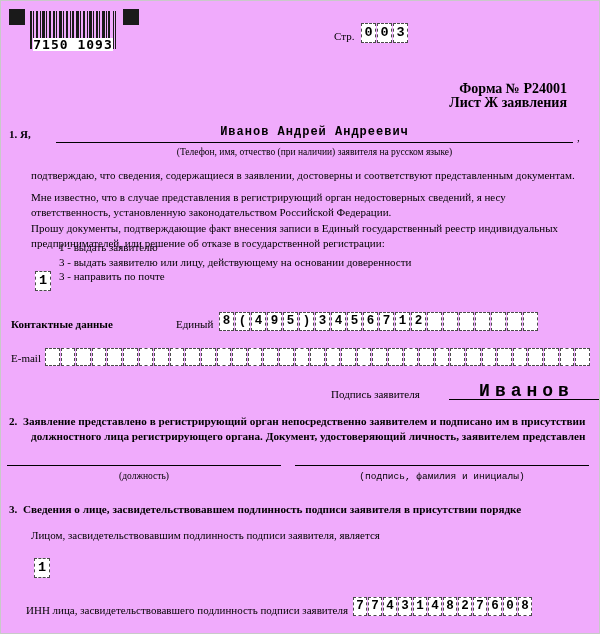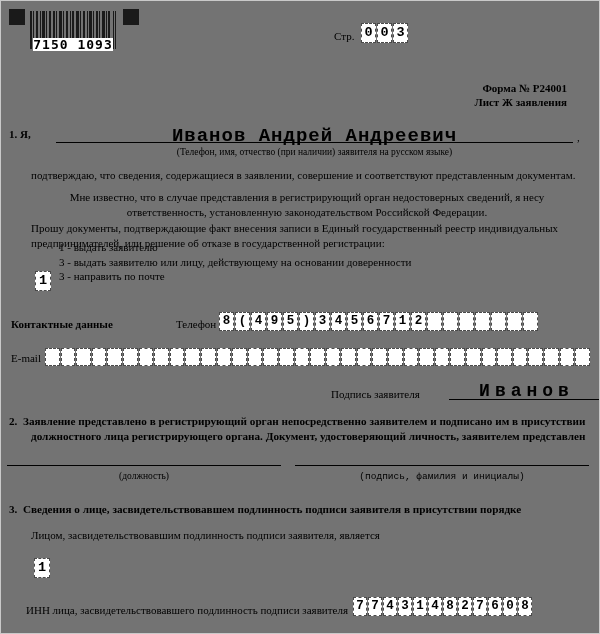--- a/index.html
+++ b/index.html
@@ -1,18 +1,18 @@
 <!DOCTYPE html>
 <html><head>
 <meta charset="utf-8">
 <style>
   html,body{margin:0;padding:0;background:#888;}
   .page{
     position:relative;width:600px;height:634px;margin:0 auto;
-    background:#737373;color:#000;overflow:hidden;
+    background:#f0abfc;color:#000;overflow:hidden;
     font-family:"Liberation Serif",serif;font-size:11px;
     border:1px solid #c9c9c9;box-sizing:border-box;
   }
   .abs{position:absolute;}
   .b{font-weight:bold;}
   .sq{width:16px;height:16px;background:#1a1a1a;}
   .barcode-digits{
     font-family:"DejaVu Sans Mono",monospace;font-weight:bold;font-size:13px;
     letter-spacing:1px;background:#fff;text-align:center;line-height:13px;
   }
@@ -30,21 +30,21 @@
   .checkbox .cell{width:14px;height:18px;line-height:18px;font-size:13.5px;}
   .fill-line{border-bottom:1.6px solid #000;text-align:center;}
   .mono-val{
     font-family:"Liberation Mono",monospace;font-weight:bold;color:#000;
   }
   .caption{font-size:9.5px;text-align:center;}
   .para{line-height:14.5px;}
   .hang{text-indent:-22px;padding-left:22px;line-height:14.5px;font-size:11.2px;}
   .opts{line-height:14.6px;}
   .sigline{border-bottom:1.5px solid #000;height:0;}
-  .right2{text-align:right;line-height:13.5px;font-size:11px;}
+  .right2{text-align:right;line-height:13.5px;font-size:14px;}
 </style>
 </head>
 <body>
 
 <div class="page">
 
   <div class="abs sq" style="left:8px;top:8px;"></div>
   <div class="abs sq" style="left:122px;top:8px;"></div>
   <div class="abs" style="left:29px;top:10px;width:86px;">
     <svg width="86" height="38" viewBox="0 0 86 38">
@@ -83,39 +83,39 @@
 
   <span class="abs" style="left:333px;top:29px;">Стр.</span>
   <div class="abs cells cells-page" style="left:360px;top:22px;"><span class="cell">0</span><span class="cell">0</span><span class="cell">3</span></div>
 
   <div class="abs right2 b" style="left:360px;top:81px;width:206px;">
     <div>Форма № Р24001</div>
     <div>Лист Ж заявления</div>
   </div>
 
   <span class="abs b" style="left:8px;top:127px;text-align:right;">1. Я,</span>
-  <div class="abs fill-line mono-val" style="left:55px;top:124px;width:517px;height:17px;font-size:19px;letter-spacing:1px;">
+  <div class="abs fill-line mono-val" style="left:55px;top:124px;width:517px;height:17px;font-size:12px;letter-spacing:1px;">
     <span>Иванов Андрей Андреевич</span>
   </div>
   <span class="abs" style="left:576px;top:130px;">,</span>
   <div class="abs caption" style="left:55px;top:146px;width:517px;">(Телефон, имя, отчество (при наличии) заявителя на русском языке)</div>
 
-  <div class="abs para" style="left:30px;top:167px;width:552px;">подтверждаю, что сведения, содержащиеся в заявлении, совершение и соответствуют представленным документам.</div>
-  <div class="abs para" style="left:30px;top:189px;width:552px;text-align:center;">Мне известно, что в случае представления в регистрирующий орган недостоверных сведений, я несу ответственность, установленную законодательством Российской Федерации.</div>
+  <div class="abs para" style="left:30px;top:167px;width:552px;">подтверждаю, что сведения, содержащиеся в заявлении, достоверны и соответствуют представленным документам.</div>
+  <div class="abs para" style="left:30px;top:189px;width:552px;">Мне известно, что в случае представления в регистрирующий орган недостоверных сведений, я несу ответственность, установленную законодательством Российской Федерации.</div>
   <div class="abs para" style="left:30px;top:220px;width:552px;">Прошу документы, подтверждающие факт внесения записи в Единый государственный реестр индивидуальных предпринимателей, или решение об отказе в государственной регистрации:</div>
 
   <div class="abs cells checkbox" style="left:34px;top:270px;"><span class="cell">1</span></div>
   <div class="abs opts" style="left:58px;top:239px;width:520px;">
     <div>1 - выдать заявителю</div>
     <div>3 - выдать заявителю или лицу, действующему на основании доверенности</div>
     <div>3 - направить по почте</div>
   </div>
 
   <span class="abs b" style="left:10px;top:317px;">Контактные данные</span>
-  <span class="abs" style="left:175px;top:317px;">Телефон</span>
+  <span class="abs" style="left:175px;top:317px;">Единый</span>
   <div class="abs cells" style="left:218px;top:311px;"><span class="cell">8</span><span class="cell">(</span><span class="cell">4</span><span class="cell">9</span><span class="cell">5</span><span class="cell">)</span><span class="cell">3</span><span class="cell">4</span><span class="cell">5</span><span class="cell">6</span><span class="cell">7</span><span class="cell">1</span><span class="cell">2</span><span class="cell"></span><span class="cell"></span><span class="cell"></span><span class="cell"></span><span class="cell"></span><span class="cell"></span><span class="cell"></span></div>
 
   <span class="abs" style="left:10px;top:351px;">E-mail</span>
   <div class="abs cells cells-email" style="left:44px;top:347px;"><span class="cell"></span><span class="cell"></span><span class="cell"></span><span class="cell"></span><span class="cell"></span><span class="cell"></span><span class="cell"></span><span class="cell"></span><span class="cell"></span><span class="cell"></span><span class="cell"></span><span class="cell"></span><span class="cell"></span><span class="cell"></span><span class="cell"></span><span class="cell"></span><span class="cell"></span><span class="cell"></span><span class="cell"></span><span class="cell"></span><span class="cell"></span><span class="cell"></span><span class="cell"></span><span class="cell"></span><span class="cell"></span><span class="cell"></span><span class="cell"></span><span class="cell"></span><span class="cell"></span><span class="cell"></span><span class="cell"></span><span class="cell"></span><span class="cell"></span><span class="cell"></span><span class="cell"></span></div>
 
   <span class="abs" style="left:330px;top:387px;">Подпись заявителя</span>
   <div class="abs fill-line mono-val" style="left:448px;top:380px;width:155px;height:18px;font-size:18px;letter-spacing:5px;">
     <span>Иванов</span>
   </div>
 

